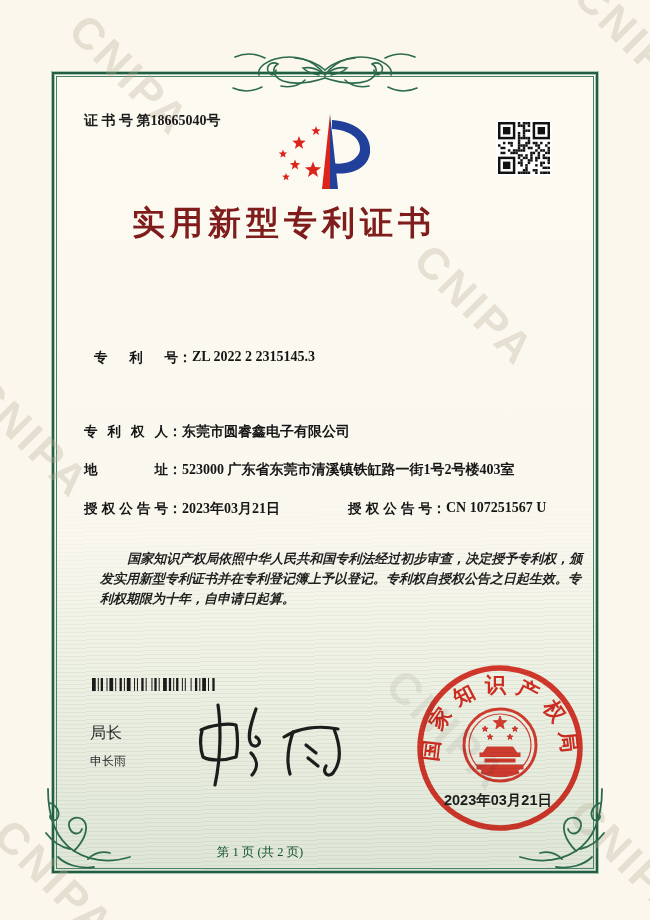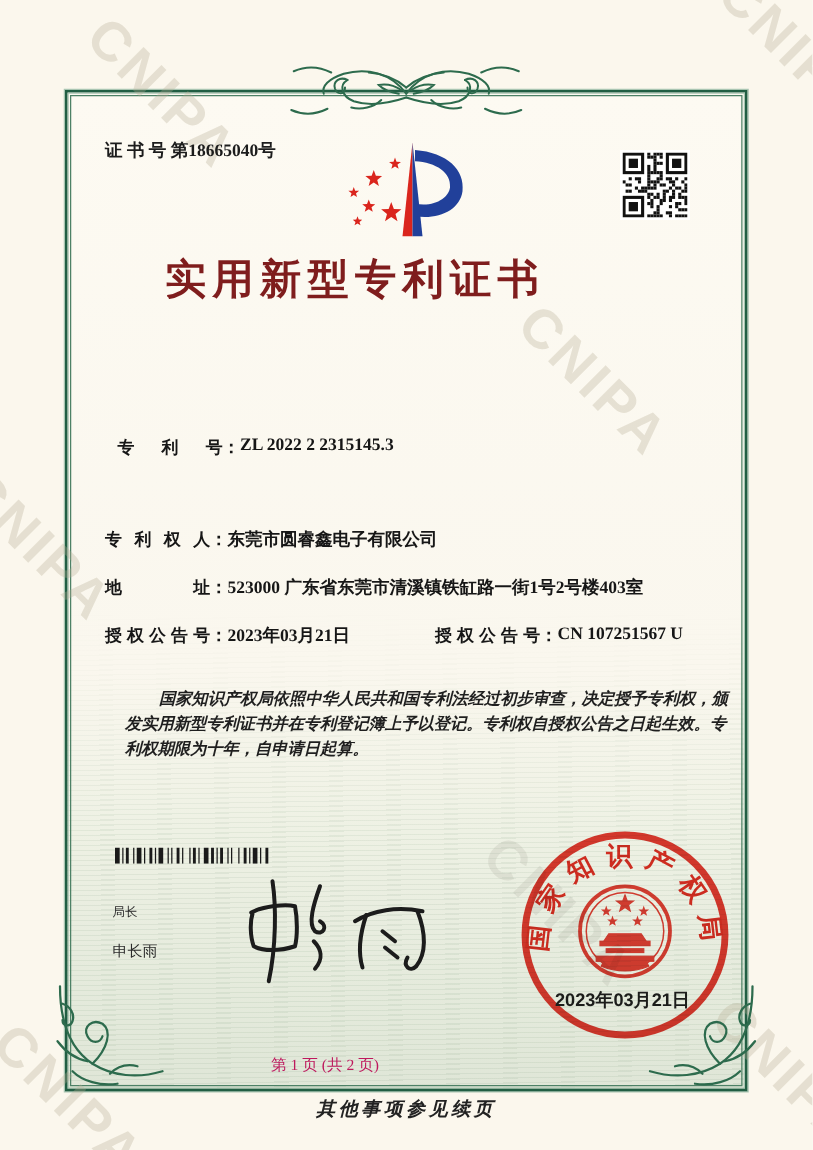--- a/index.html
+++ b/index.html
@@ -37,28 +37,28 @@
   .lbl2{display:inline-block;width:84px;text-align:justify;text-align-last:justify;font-size:13.5px;
     vertical-align:top;margin-left:68px;}
 
   
   .paras{position:absolute;left:84px;top:549px;width:484px;z-index:5;color:#1f1f1f;
     font-size:13px;line-height:20px;font-style:italic;margin-left:16px;}
   .paras p{margin:0 0 4px 0;text-indent:2.1em;font-weight:600;}
 
   
   .barcode{position:absolute;left:92px;top:678px;z-index:5;}
-  .signer-title{position:absolute;left:90px;top:723px;font-size:10px;color:#2b2b2b;
+  .signer-title{position:absolute;left:90px;top:723px;font-size:16px;color:#2b2b2b;
     font-family:"Liberation Sans",sans-serif;z-index:5;}
   .signer-name{position:absolute;left:90px;top:753px;font-size:12px;color:#2b2b2b;
     font-family:"Liberation Sans",sans-serif;z-index:5;}
   .sig{position:absolute;left:180px;top:695px;z-index:5;}
   .seal{position:absolute;left:413px;top:661px;z-index:6;mix-blend-mode:multiply;opacity:0.96;}
   .page-info{position:absolute;left:0;top:844px;width:520px;text-align:center;font-size:12.5px;
-    color:#be185d;z-index:5;}
+    color:#14532d;z-index:5;}
   .cont-note{position:absolute;left:0;top:878px;width:650px;text-align:center;font-size:15px;
     letter-spacing:3px;color:#222;font-weight:600;font-style:italic;z-index:5;}
 
   .orn{position:absolute;z-index:4;}
 </style>
 </head>
 <body>
 
 <div id="page">
 
@@ -348,15 +348,14 @@
       <rect x="67" y="92" width="40" height="3.5"></rect>
       <rect x="72" y="98" width="30" height="3"></rect>
       <rect x="64" y="104" width="46" height="4"></rect>
       <path d="M70,92 L74,86 L100,86 L104,92 Z"></path>
       <path d="M68,112 C80,117 94,117 106,112 L104,108 L70,108 Z"></path>
     </g>
     <text x="85" y="144" font-size="14.5" font-weight="bold" fill="#151515" text-anchor="middle" font-family="Liberation Sans, sans-serif">2023年03月21日</text>
   </svg>
 
   <div class="page-info">第 1 页 (共 2 页)</div>
-  <div class="cont-note">其他事项参见续页</div>
 
 </div>
 
 </body></html>

